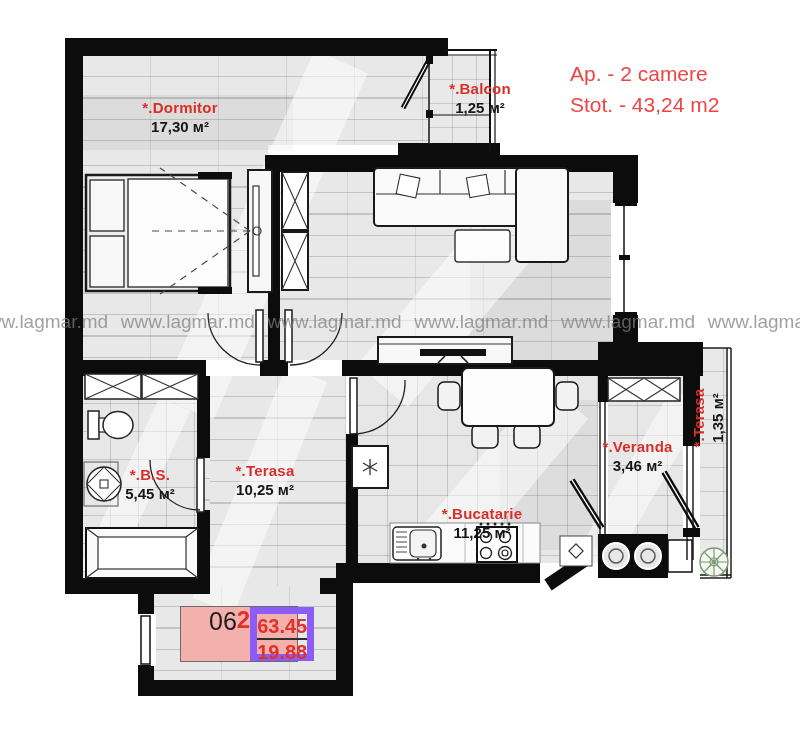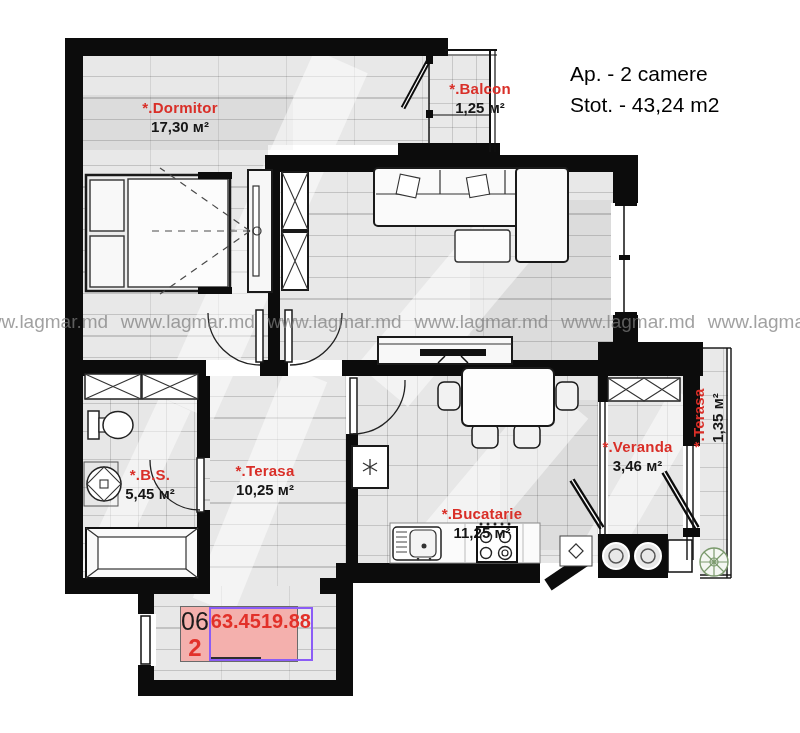--- a/index.html
+++ b/index.html
@@ -38,31 +38,31 @@
   
   .wall{position:absolute;background:#0c0c0c;z-index:3;}
   
   #gfx{position:absolute;left:0;top:0;z-index:4;pointer-events:none;}
   
   .room-label{position:absolute;z-index:5;text-align:center;line-height:18px;}
   .rname{color:#d92f28;font-weight:bold;font-size:15px;letter-spacing:.2px;}
   .rarea{color:#161616;font-weight:bold;font-size:15px;margin-top:1px;}
   .vertical{transform:rotate(-90deg);transform-origin:center;}
   
-  .header{position:absolute;left:570px;top:58px;z-index:5;color:#000000;font-size:21px;line-height:31px;}
+  .header{position:absolute;left:570px;top:58px;z-index:5;color:#ef4444;font-size:21px;line-height:31px;}
   
   .wm-row{position:absolute;top:311px;left:-26px;width:868px;z-index:6;display:flex;justify-content:space-between;}
   .wm{font-size:19px;color:rgba(125,125,125,.72);white-space:nowrap;}
   
   .info-table{position:absolute;left:180px;top:606px;width:118px;height:56px;z-index:5;
     display:flex;background:#f4b0ad;border:1px solid #6a6a6a;box-sizing:border-box;}
-  .it-left{width:50px;display:flex;flex-direction:column;}
+  .it-left{width:50px;display:flex;flex-direction:row;padding-left:28px;}
   .it-unit{flex:1;font-size:25px;color:#1c1c1c;text-align:center;line-height:28px;}
   .it-rooms{flex:1;font-size:24px;font-weight:bold;color:#e2312a;text-align:center;line-height:26px;}
-  .it-right{flex:1;display:flex;flex-direction:row;border:2px solid #8b5cf6;box-sizing:border-box;}
+  .it-right{flex:1;display:flex;flex-direction:column;border:7px solid #8b5cf6;box-sizing:border-box;}
   .it-cell{flex:1;font-size:20px;font-weight:bold;color:#e2312a;text-align:center;line-height:24px;}
   .it-top{border-bottom:2px solid #2e2e2e;}
 </style>
 </head>
 <body>
 
 <div class="canvas">
 
   <div class="floor plank" style="left:83px;top:56px;width:345px;height:89px;"></div>
   <div class="floor plank" style="left:83px;top:145px;width:185px;height:215px;"></div>

